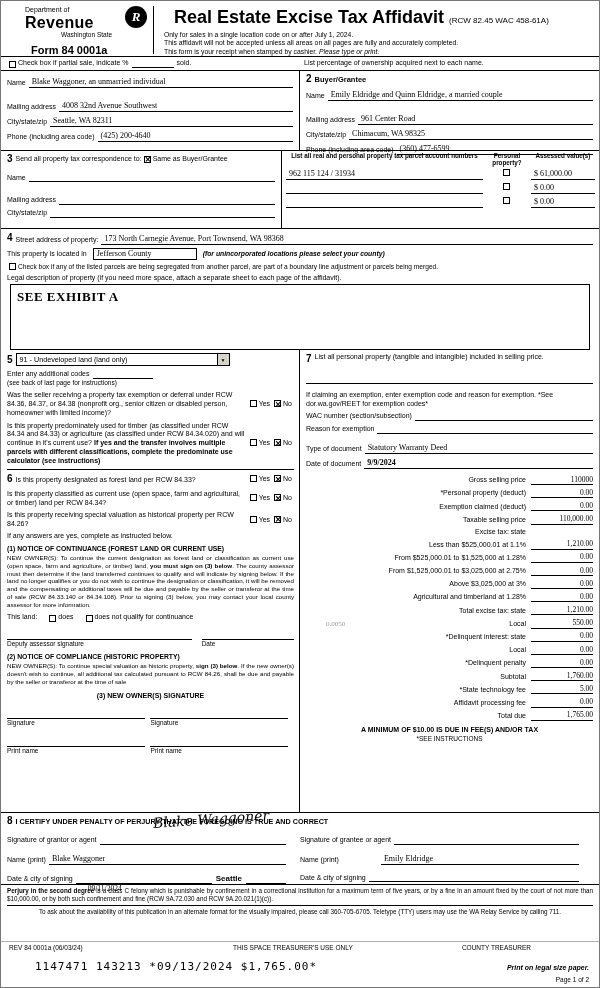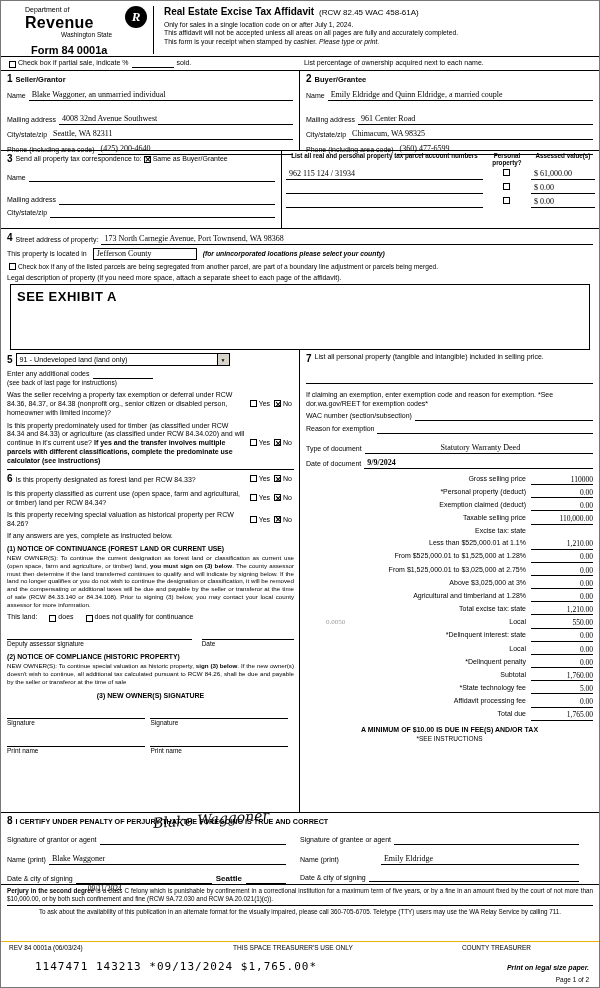--- a/index.html
+++ b/index.html
@@ -25,21 +25,21 @@
   .hdr-left { width:128px; position:relative; flex:none; }
   .dept-top { font-size:7px; }
   .logo-circle { position:absolute; right:6px; top:0px; width:22px; height:22px; border-radius:50%;
                  background:#000; color:#fff; display:flex; align-items:center; justify-content:center; }
   .logo-r { font-weight:bold; font-style:italic; font-size:13px; font-family:"Liberation Serif",serif; }
   .dept-name { font-size:16px; font-weight:bold; letter-spacing:.3px; line-height:1; }
   .dept-sub { font-size:6.5px; margin-left:36px; }
   .form-no { font-size:11px; font-weight:bold; margin-top:5px; margin-left:6px; }
   .hdr-right { border-left:1px solid #000; padding-left:10px; flex:1; }
   .title-line { margin-bottom:2px; }
-  .title { font-size:10px; font-weight:bold; }
+  .title { font-size:18px; font-weight:bold;margin-left:10px; }
   .title-ref { font-size:8px; margin-left:3px; }
   .note { font-size:6.8px; line-height:1.3; }
 
   
   .partial-row { display:flex; height:14px; border-bottom:1px solid #000; align-items:center; padding:0 6px; }
   .partial-row .half { width:50%; display:flex; align-items:flex-end; }
   .pct { flex:none; width:42px; margin:0 3px; }
   .own-note { padding-left:4px; }
 
   
@@ -62,21 +62,21 @@
   .ptab-row .ptab-c2 { text-align:center; }
   .ptab-row .ptab-c3 { border-bottom:1px solid #000; min-height:10px; text-align:left; }
 
   
   .sec4 { padding:2px 6px 0 6px; }
   .county-box { display:inline-block; border:1px solid #000; min-width:104px; height:12px;
                 margin:0 4px; vertical-align:middle; }
   .county-note { font-weight:bold; font-style:italic; font-size:6.8px; }
   .seg-line { margin-top:3px; font-size:6.6px; display:flex; align-items:flex-start; }
   .legal-label { margin-top:3px; }
-  .legalbox { border:1.5px solid #000; height:66px; margin:2px 3px 0 3px; padding:4px 6px; }
+  .legalbox { border:1.5px solid #000; height:66px; margin:2px 3px 0 3px; padding:4px 6px;font-family:Liberation Serif, serif; }
   .exhibit { font-size:13px; font-weight:bold; letter-spacing:.5px; }
 
   
   .main { display:flex; min-height:462px; border-bottom:0; }
   .lcol { width:50%; border-right:1px solid #000; padding:3px 5px 2px 6px; }
   .rcol { width:50%; padding:3px 6px 2px 6px; }
 
   .combo { display:inline-flex; border:1px solid #000; width:214px; height:13px; align-items:stretch;
            vertical-align:middle; }
   .combo-text { flex:1; padding:1px 3px; white-space:nowrap; overflow:hidden; font-size:7.2px; }
@@ -101,21 +101,21 @@
   .nos-grid { display:flex; flex-wrap:wrap; }
   .nos-cell { width:48%; margin-right:2%; margin-top:11px; }
   .nos-cell .fill { display:block; }
 
   
   .s7-head { display:flex; }
   .s7-head .bignum { flex:none; }
   .blankline { display:block; border-bottom:1px solid #000; height:10px; margin-top:8px; }
   .exempt-note { margin-top:6px; line-height:1.3; }
   .trows { margin-top:6px; }
-  .trow { display:flex; align-items:flex-start; margin-top:2.8px; }
+  .trow { display:flex; align-items:flex-end; margin-top:2.8px; }
   .tl { flex:1; text-align:right; padding-right:5px; white-space:nowrap; }
   .tv { width:62px; flex:none; text-align:right; font-family:"Liberation Serif",serif; font-size:7.5px;
         min-height:9px; }
   .tv.fill { border-bottom:1px solid #000; flex:none; }
   .rate { width:58px; flex:none; text-align:left; padding-left:20px; color:#9b9b9b;
           font-family:"Liberation Serif",serif; }
   .minnote { text-align:center; font-weight:bold; margin-top:5px; font-size:7px; }
   .seeinstr { text-align:center; font-size:6.5px; }
 
   
@@ -175,21 +175,20 @@
       <span class="cb"></span>
       <span>Check box if partial sale, indicate %</span>
       <span class="fill pct"></span>
       <span>sold.</span>
     </span>
     <span class="half own-note">List percentage of ownership acquired next to each name.</span>
   </div>
 
   <div class="parties">
     <div class="party">
-      <div><span class="bignum">1</span><b class="ptitle">Seller/Grantor</b></div>
       <div class="line">
           <span class="lbl">Name</span>
           <span class="fill val">Blake Waggoner, an unmarried individual</span>
         </div>
       <div class="sp8"></div>
       <div class="line">
           <span class="lbl">Mailing address</span>
           <span class="fill val">4008 32nd Avenue Southwest</span>
         </div>
       <div class="line">
@@ -384,21 +383,21 @@
       <div class="exempt-note">If claiming an exemption, enter exemption code and reason for exemption. *See dor.wa.gov/REET for exemption codes*</div>
       <div class="line">
           <span>WAC number (section/subsection)</span>
           <span class="fill"></span>
         </div>
       <div class="line">
           <span>Reason for exemption</span>
           <span class="fill"></span>
         </div>
 
-      <div class="line" style="margin-top:9px;text-align:center;">
+      <div class="line" style="margin-top:9px;">
           <span>Type of document</span>
           <span class="fill val">Statutory Warranty Deed</span>
         </div>
       <div class="line">
           <span>Date of document</span>
           <span class="fill val" style="font-weight:bold;">9/9/2024</span>
         </div>
 
       <div class="trows">
         <div class="trow">

